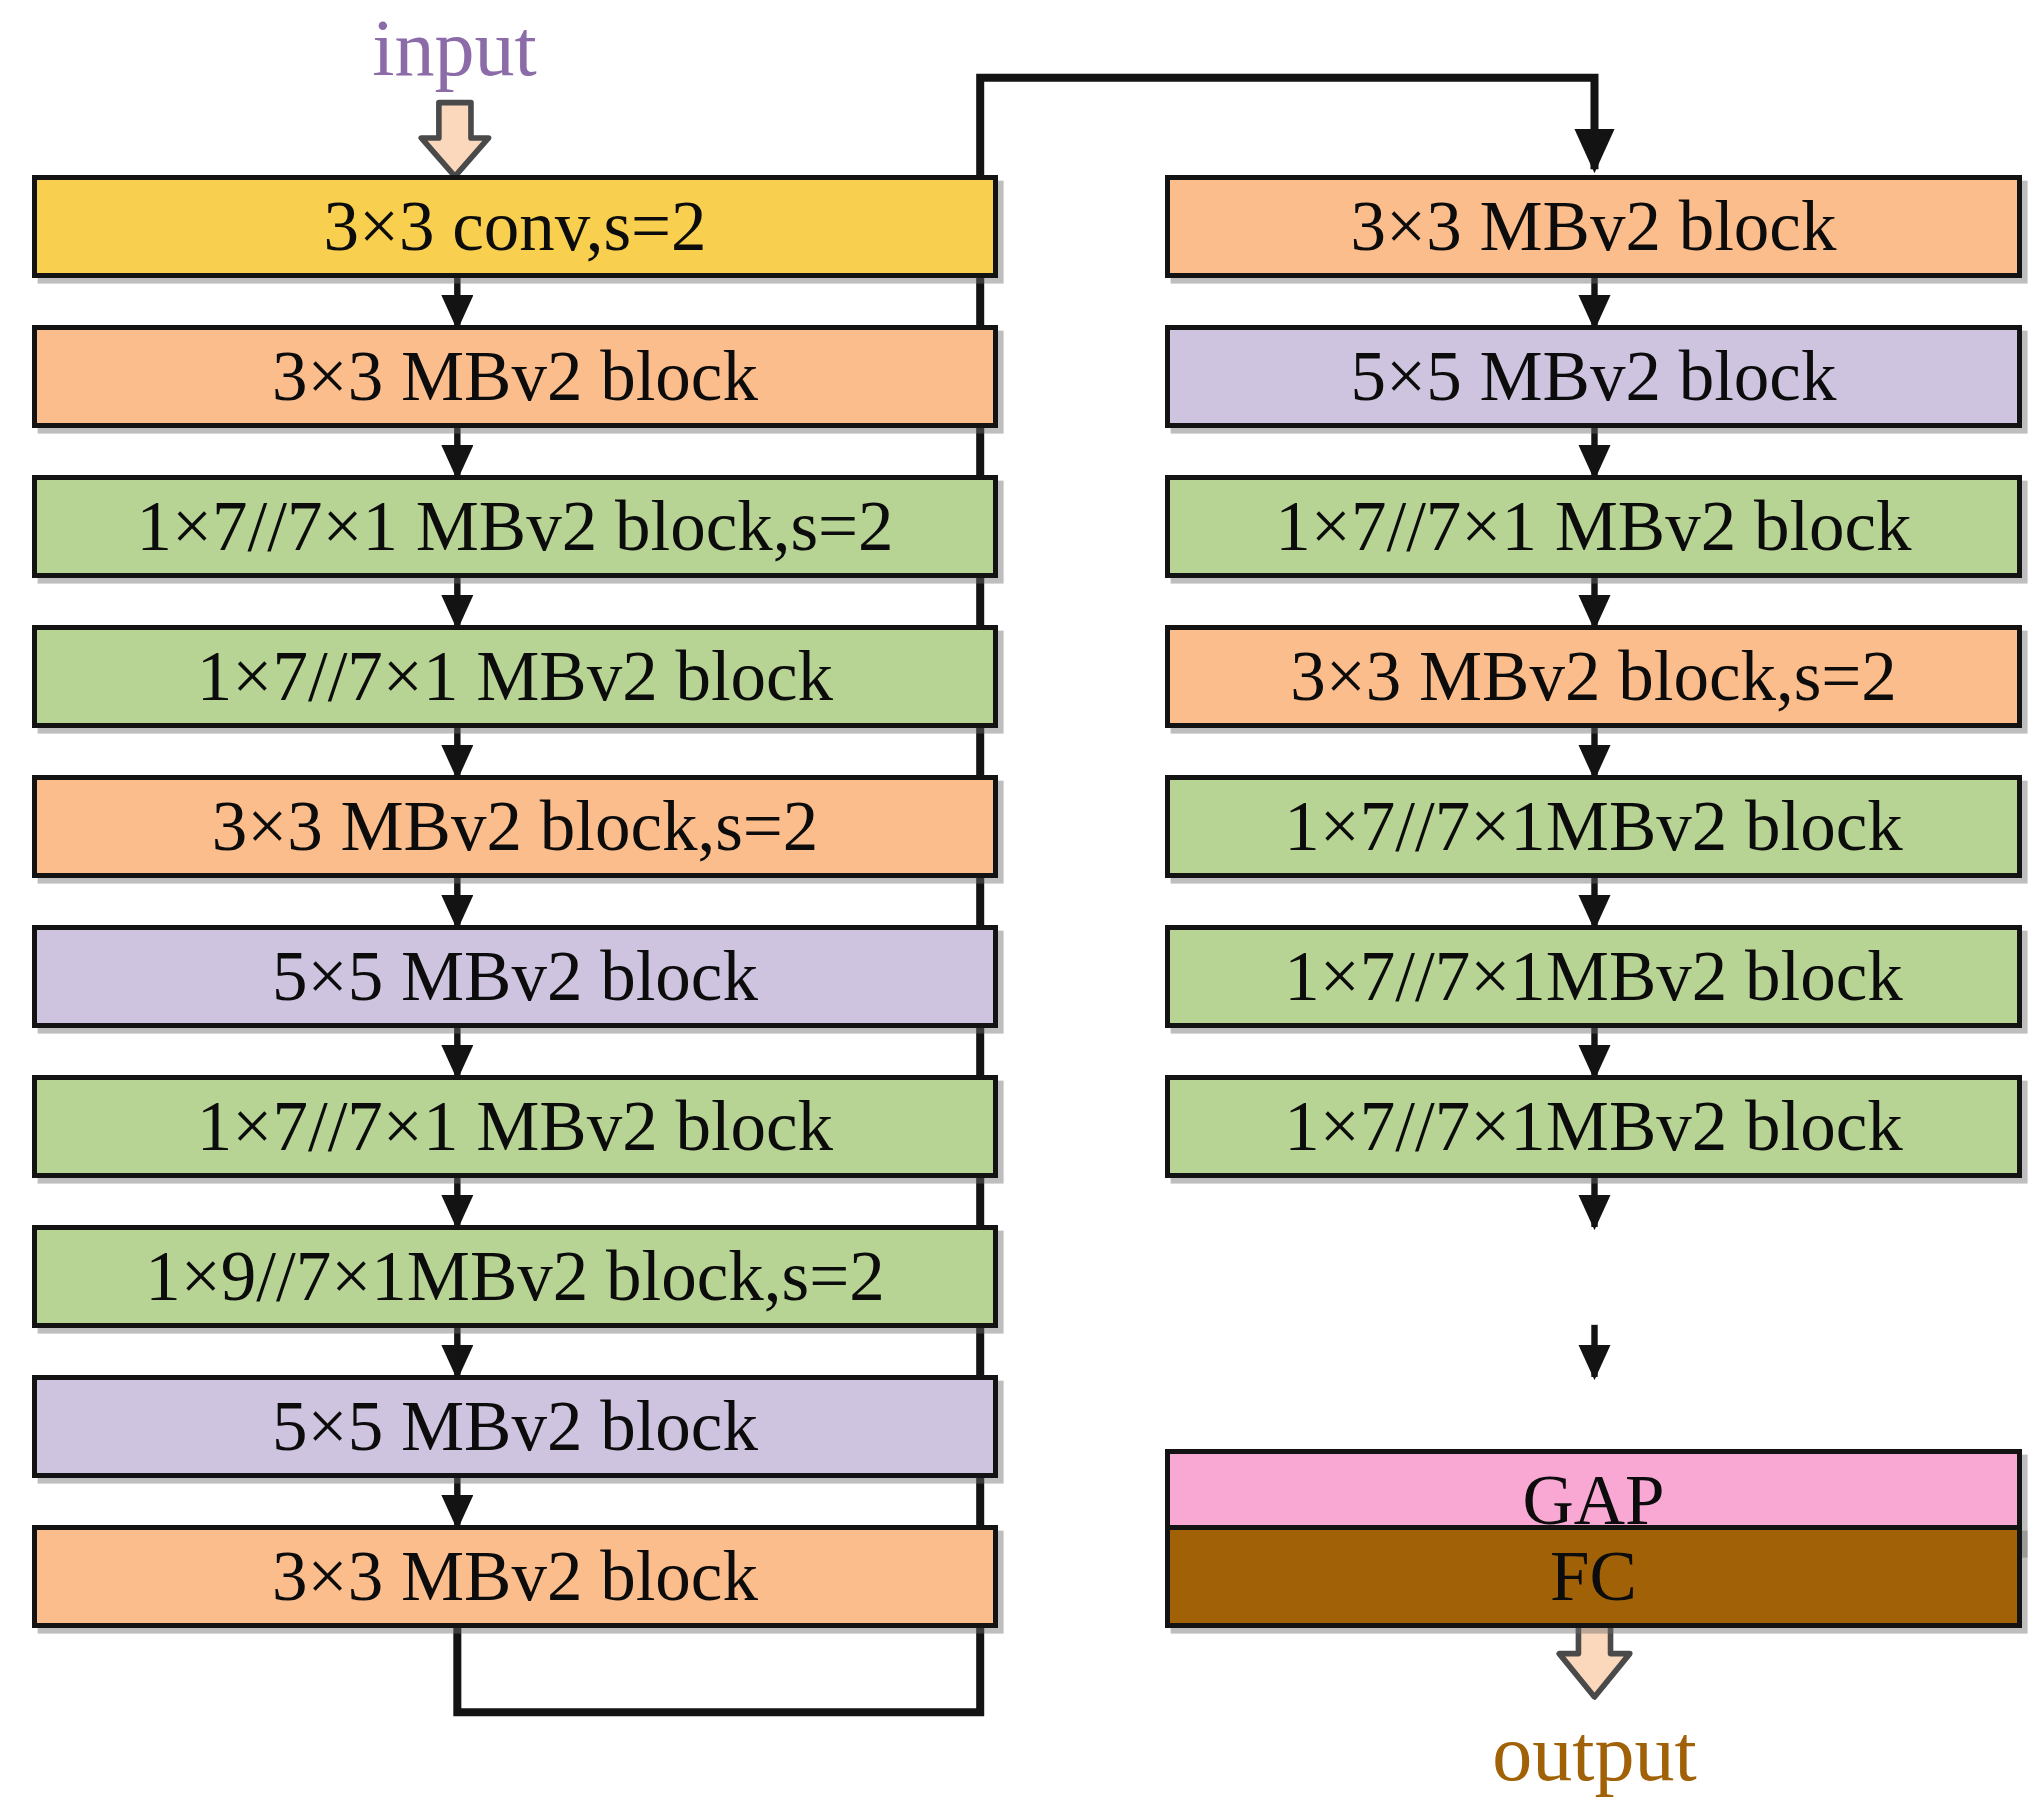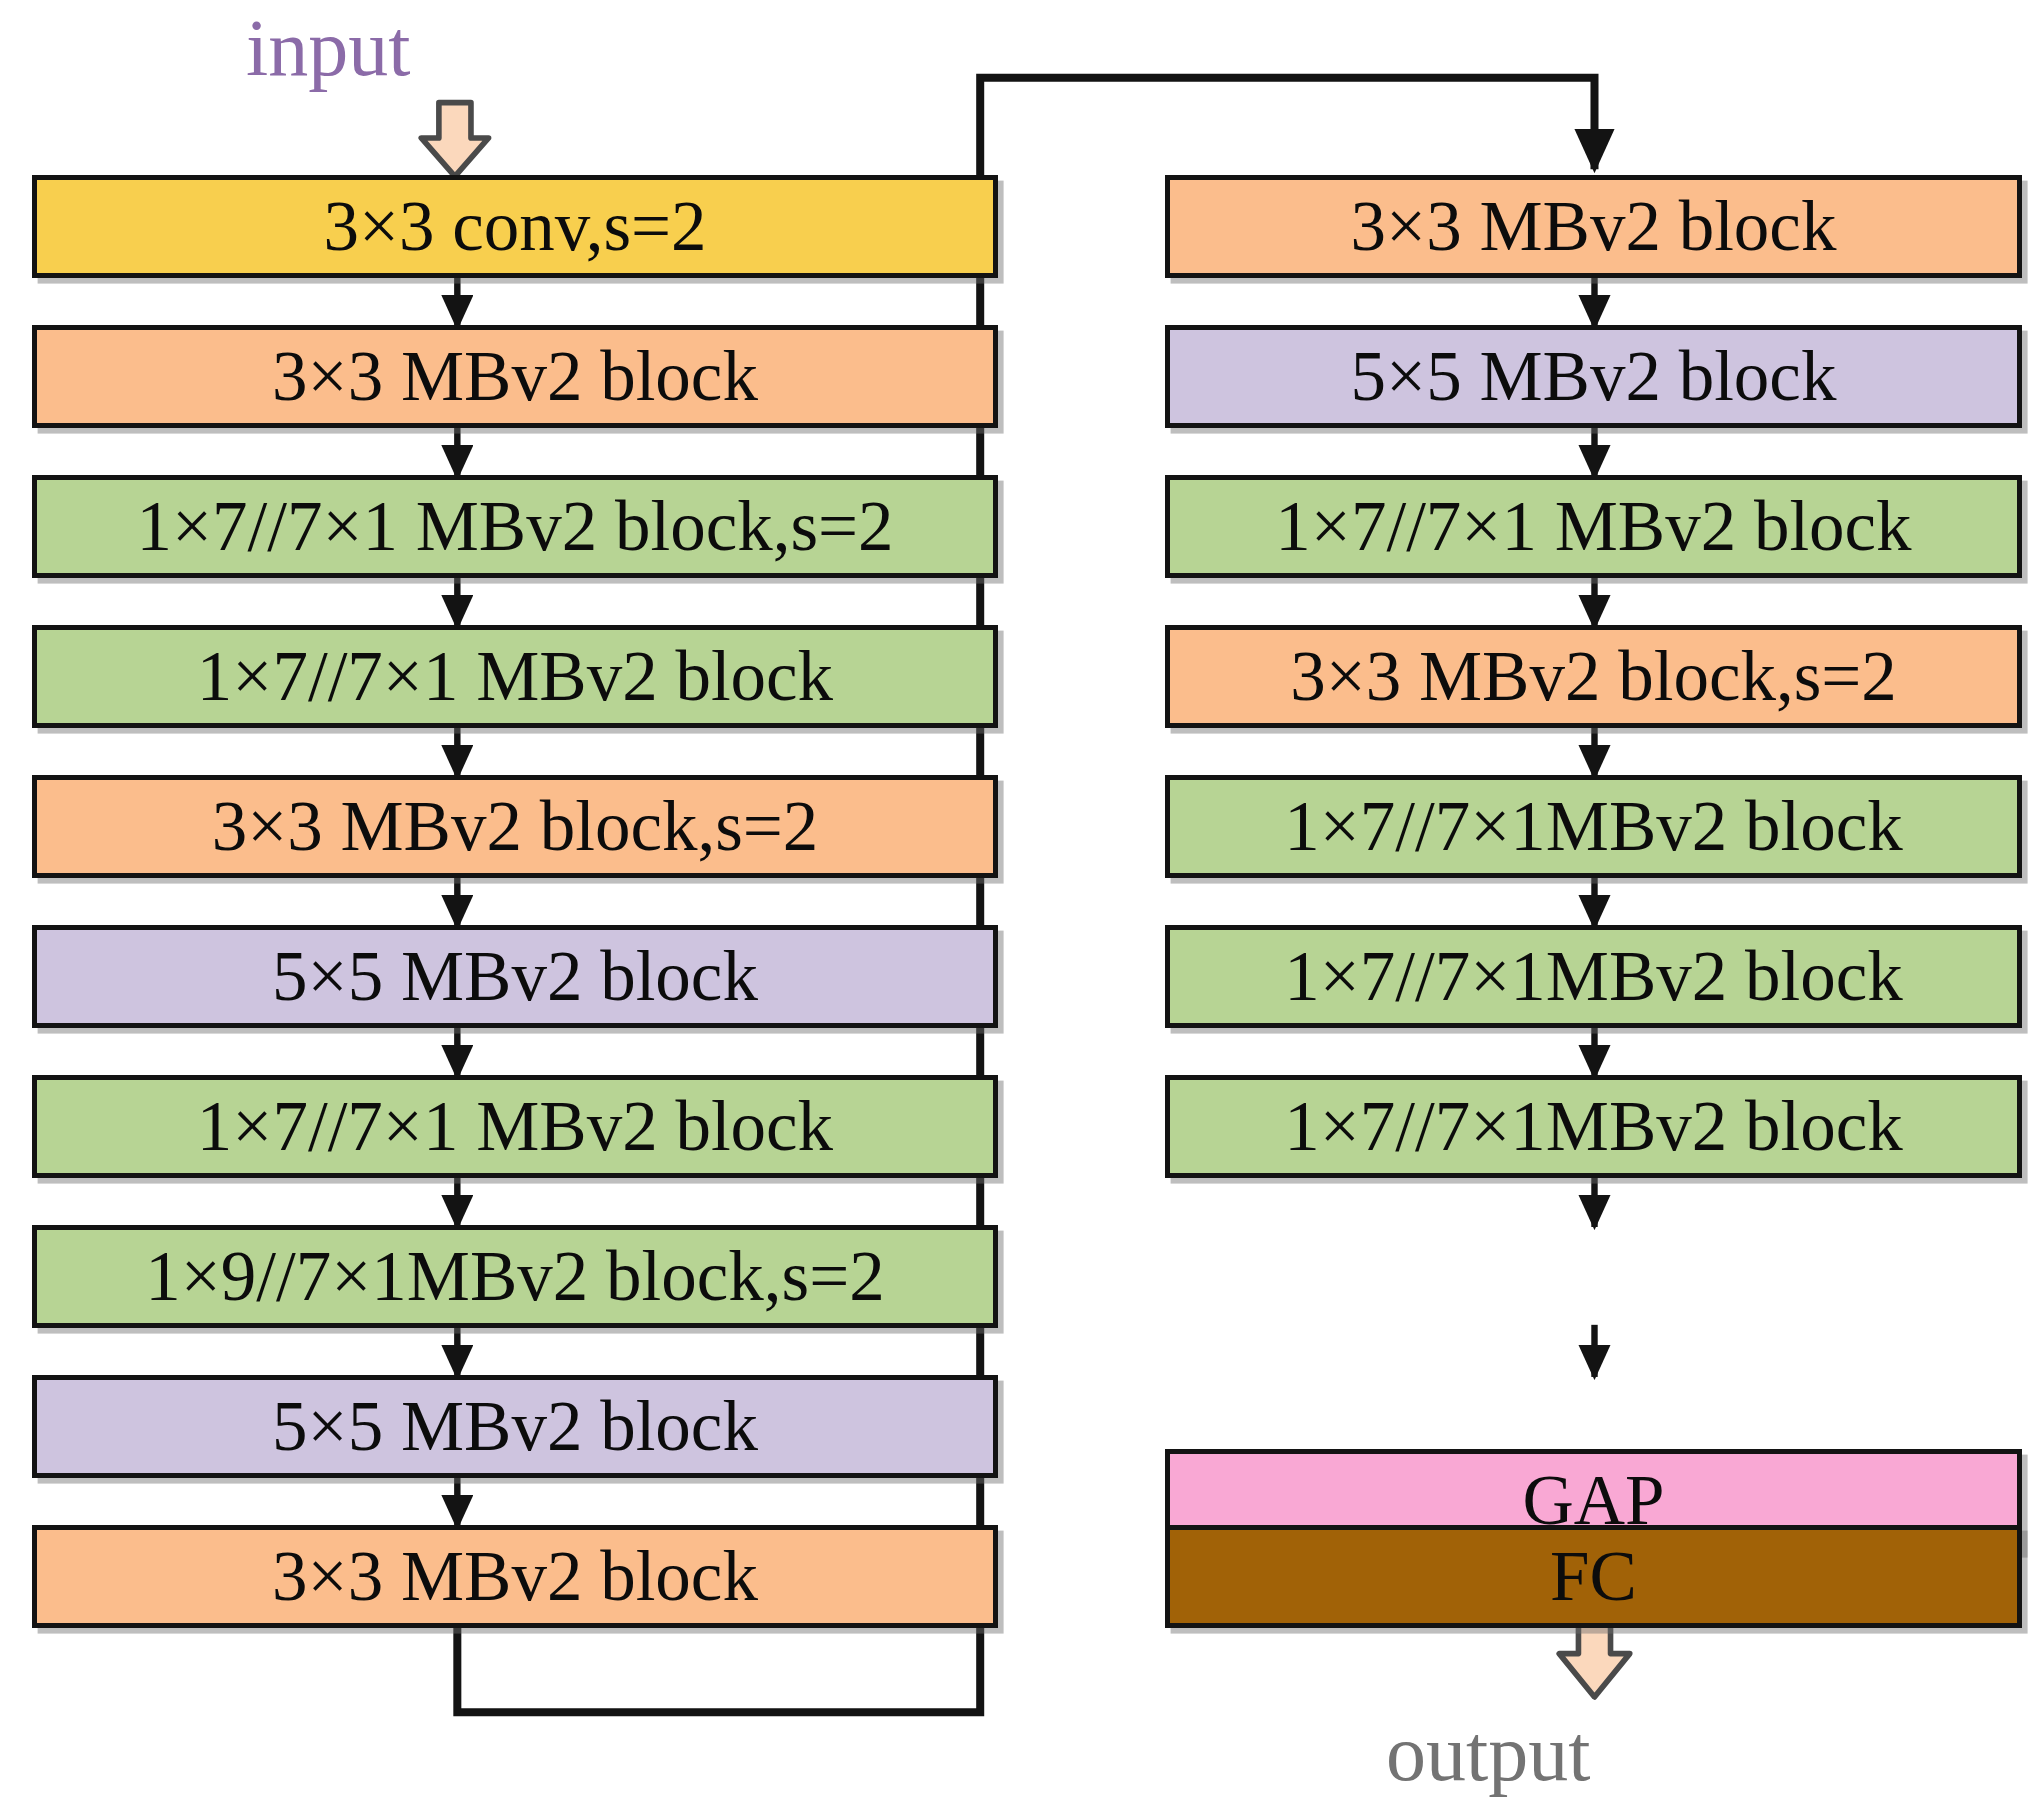--- a/index.html
+++ b/index.html
@@ -21,21 +21,21 @@
     line-height:1;
     color:#0c0c0c;
     white-space:nowrap;
     box-shadow:5.6px 5.6px 0 rgba(110,110,110,0.45);
   }
   .block.left-col{left:32px;width:966px;}
   .block.right-col{left:1165px;width:857px;}
   .io-label{
     position:absolute;
     width:417px;
-    text-align:left;
+    text-align:center;
     font-size:80px;
     line-height:1;
   }
 </style>
 </head>
 <body>
 
 <div class="canvas">
 
   <svg class="connectors" viewBox="0 0 2547 2257" xmlns="http://www.w3.org/2000/svg">
@@ -71,21 +71,21 @@
 
     <path d="M570,2026 L570,2135 L1222,2135 L1222,97 L1988,97 L1988,211" fill="none" stroke="#131313" stroke-width="10" stroke-linejoin="miter" marker-end="url(#ah)"></path>
 
     <path d="M547,128 L587,128 L587,172 L609,172 L567,220 L525,172 L547,172 Z" stroke="#4a4a4a" stroke-width="7" stroke-linejoin="round" fill="#FBD8BC"></path>
 
     <path d="M1968,2012 L2008,2012 L2008,2062 L2032,2062 L1988,2116 L1944,2062 L1968,2062 Z" stroke="#4a4a4a" stroke-width="7" stroke-linejoin="round" fill="#FBD8BC"></path>
   </svg>
 
   <div class="io-label" style="left: 246px; top: 8px; color: rgb(139, 107, 168);">input</div>
 
-  <div class="io-label" style="left: 1386px; top: 1713px; color: #737373;">output</div>
+  <div class="io-label" style="left: 1386px; top: 1713px; color: #a16207;">output</div>
 
   <div class="block left-col" style="top: 175px; background-color: rgb(248, 207, 78);">3×3 conv,s=2</div>
   <div class="block left-col" style="top: 325px; background-color: rgb(251, 189, 140);">3×3 MBv2 block</div>
   <div class="block left-col" style="top: 475px; background-color: rgb(183, 212, 148);">1×7//7×1 MBv2 block,s=2</div>
   <div class="block left-col" style="top: 625px; background-color: rgb(183, 212, 148);">1×7//7×1 MBv2 block</div>
   <div class="block left-col" style="top: 775px; background-color: rgb(251, 189, 140);">3×3 MBv2 block,s=2</div>
   <div class="block left-col" style="top: 925px; background-color: rgb(206, 196, 223);">5×5 MBv2 block</div>
   <div class="block left-col" style="top: 1075px; background-color: rgb(183, 212, 148);">1×7//7×1 MBv2 block</div>
   <div class="block left-col" style="top: 1225px; background-color: rgb(183, 212, 148);">1×9//7×1MBv2 block,s=2</div>
   <div class="block left-col" style="top: 1375px; background-color: rgb(206, 196, 223);">5×5 MBv2 block</div>

